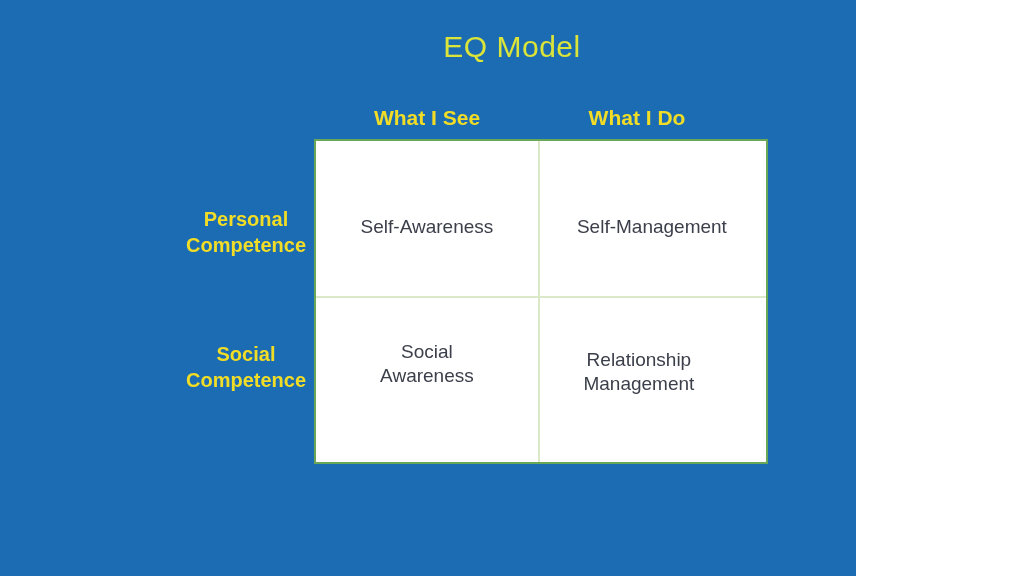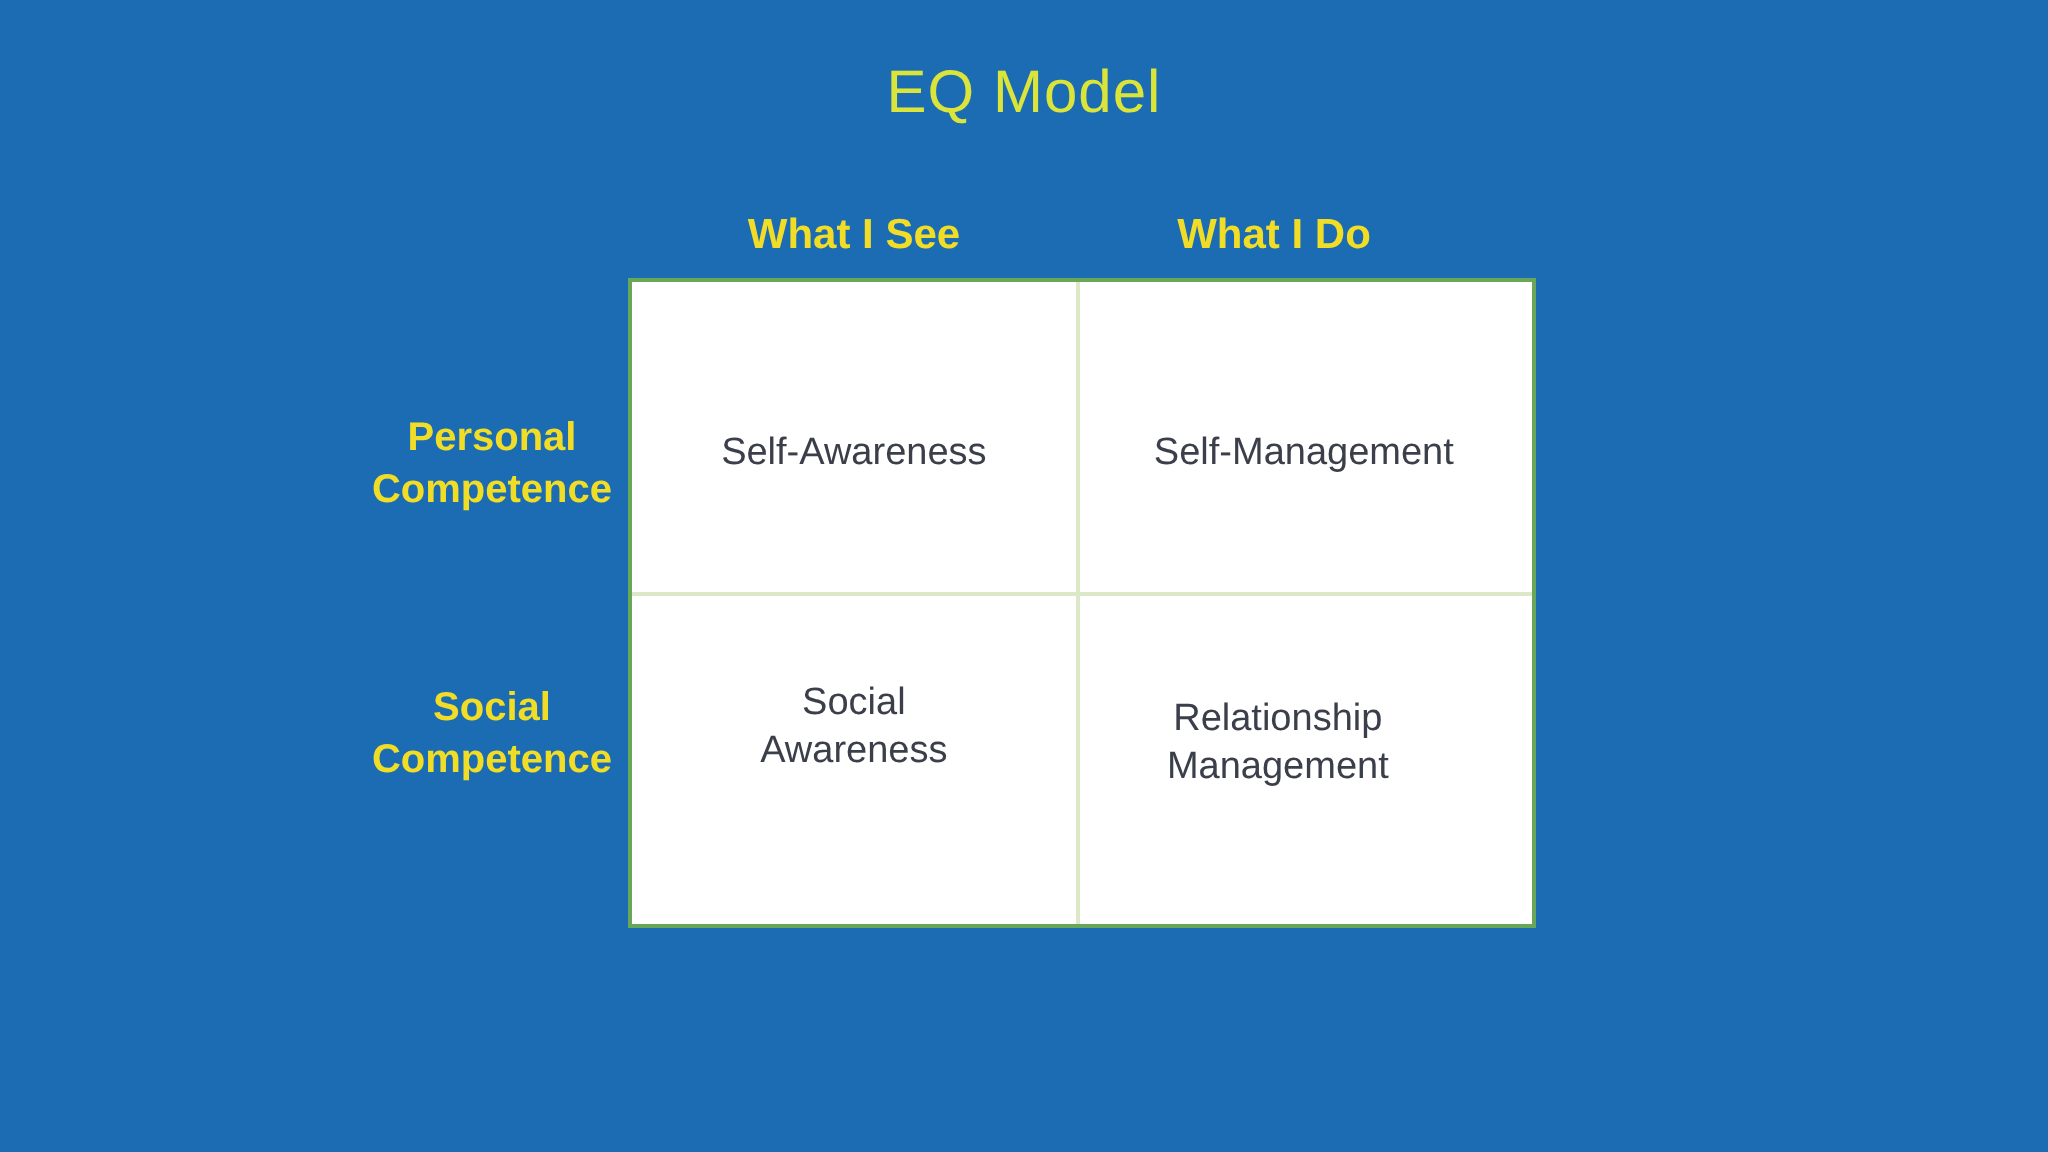--- a/index.html
+++ b/index.html
@@ -1,21 +1,21 @@
 <!DOCTYPE html>
 <html><head>
 <meta charset="utf-8">
 <style>
   html, body {
     margin: 0;
     padding: 0;
   }
   .slide {
     position: relative;
-    width: 1024px;
+    width: 856px;
     height: 576px;
     background: #1b6cb3;
     font-family: "Liberation Sans", "DejaVu Sans", sans-serif;
     overflow: hidden;
   }
   .title {
     position: absolute;
     top: 30px;
     left: 0;
     width: 1024px;

